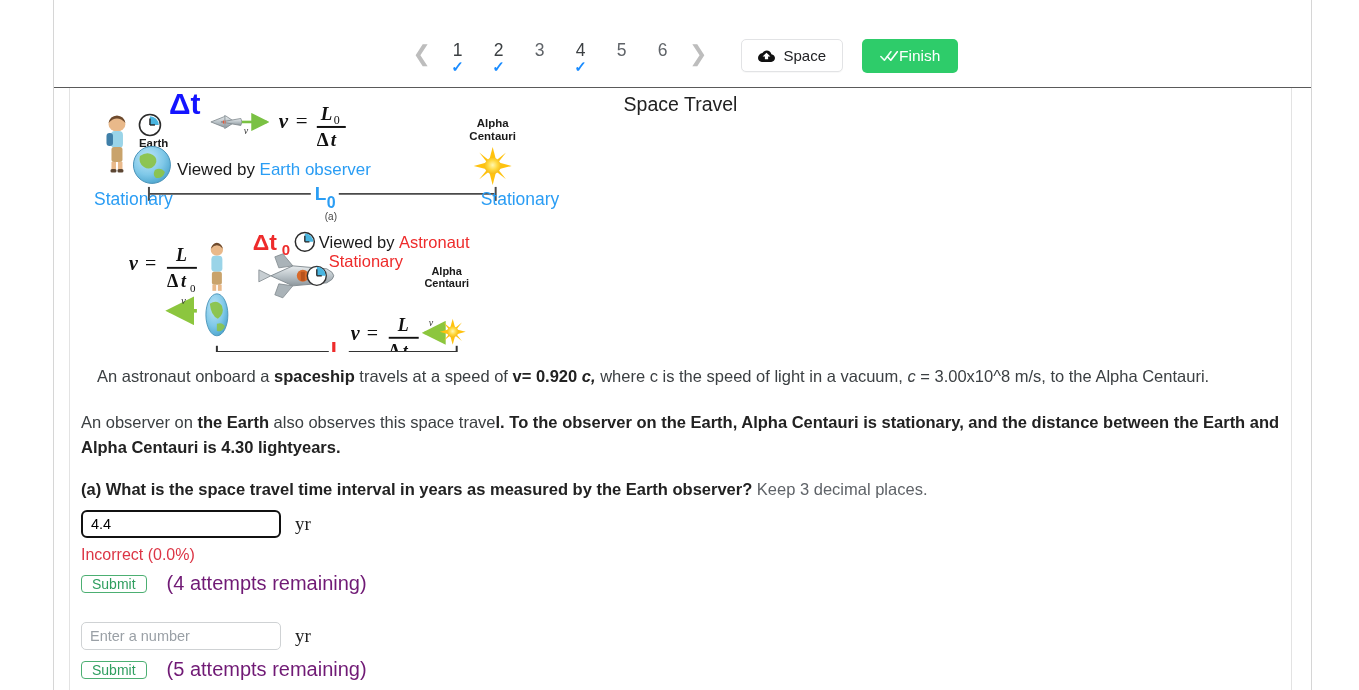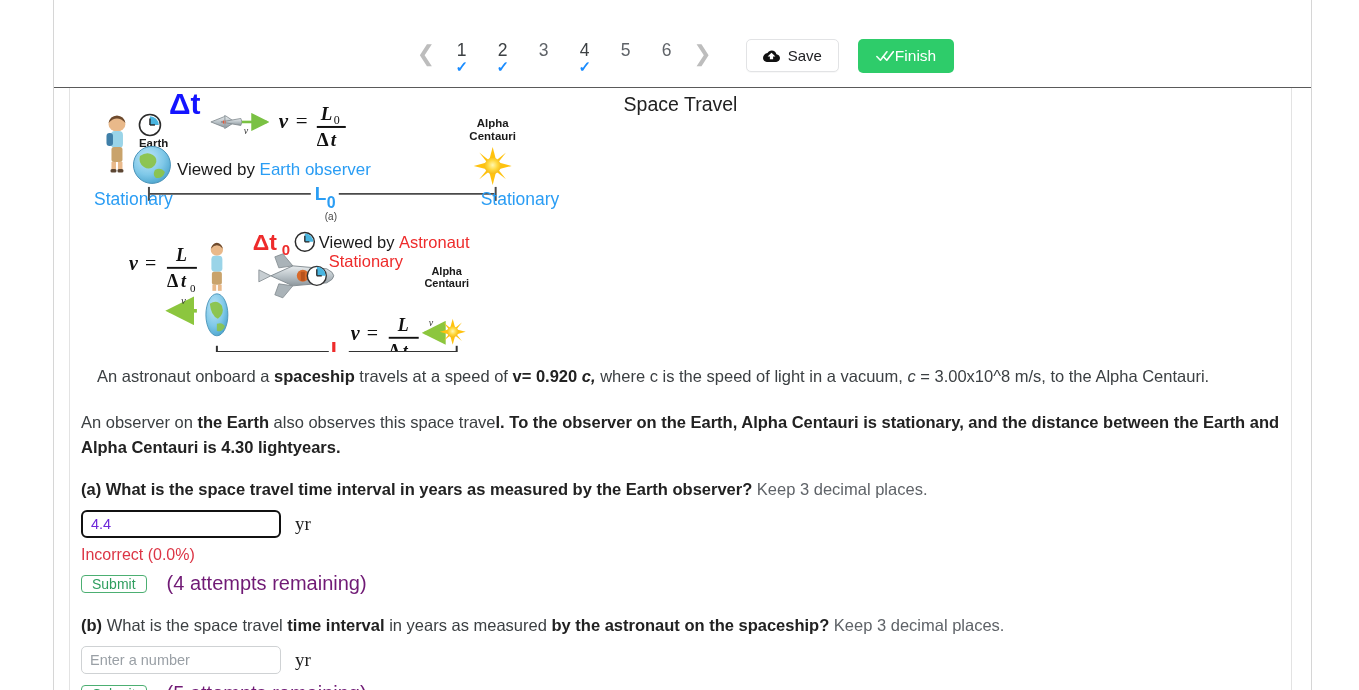--- a/index.html
+++ b/index.html
@@ -197,21 +197,21 @@
     display: flex;
     align-items: center;
     margin-top: 9px;
   }
   .ans-input {
     width: 200px;
     height: 28px;
     padding: 2px 8px;
     font-size: 14.5px;
     font-family: "Liberation Sans", sans-serif;
-    color: #6d28d9;
+    color: #000000;
     background: #fff;
     border: 1px solid #cfd2d4;
     border-radius: 5px;
     outline: none;
   }
   .ans-input::placeholder { color: #9aa0a6; }
   .ans-input.focused {
     border: 2px solid #111111;
     border-radius: 6px;
     caret-color: #111;
@@ -489,23 +489,20 @@
 
         <div class="feedback">Incorrect (0.0%)</div>
 
         <div class="submit-row">
           <button class="btn-submit">Submit</button>
           <span class="attempts">(4 attempts remaining)</span>
         </div>
       </div>
 
       <div class="qblock qb">
-        <div class="q-prompt">
-          <b>(b)</b><span> What is the space travel </span><b>time interval</b><span>  in years as measured </span><b>by the astronaut on the spaceship?</b><span class="q-hint">  Keep 3 decimal places.</span>
-        </div>
 
         <div class="answer-row">
           <input class="ans-input" type="text" placeholder="Enter a number" style="">
           <span class="unit">yr</span>
         </div>
 
         <div class="submit-row">
           <button class="btn-submit">Submit</button>
           <span class="attempts">(5 attempts remaining)</span>
         </div>
@@ -557,21 +554,21 @@
 
       <span class="arrow">❯</span>
 
       <button class="btn-save">
         <span style="display:inline-flex;">
           <svg width="17" height="13" viewBox="0 0 20 15" aria-hidden="true">
             <path d="M15.8,6.1C15.3,3.5,13,1.6,10.3,1.6c-2.1,0-4,1.2-5,3C2.3,4.9,0,7.5,0,10.5C0,13,2,15,4.5,15h11
                      c2.5,0,4.5-2,4.5-4.5C20,8.3,18.2,6.4,15.8,6.1z M11.9,8.8v3.1H8.1V8.8H5.4L10,4.3l4.6,4.5H11.9z" fill="#111111"></path>
           </svg>
         </span>
-        <span>Save</span>
+        <span>Space</span>
       </button>
 
       <button class="btn-finish">
         <span style="display:inline-flex;">
           <svg width="19" height="12" viewBox="0 0 22 13" aria-hidden="true">
             <path d="M1,7.1 L5.1,11.4 L12.6,1.6" fill="none" stroke="#eafff2" stroke-width="1.9" stroke-linecap="round" stroke-linejoin="round"></path>
             <path d="M8.4,7.1 L12.5,11.4 L20,1.6" fill="none" stroke="#ffffff" stroke-width="1.9" stroke-linecap="round" stroke-linejoin="round"></path>
           </svg>
         </span>
         <span>Finish</span>

